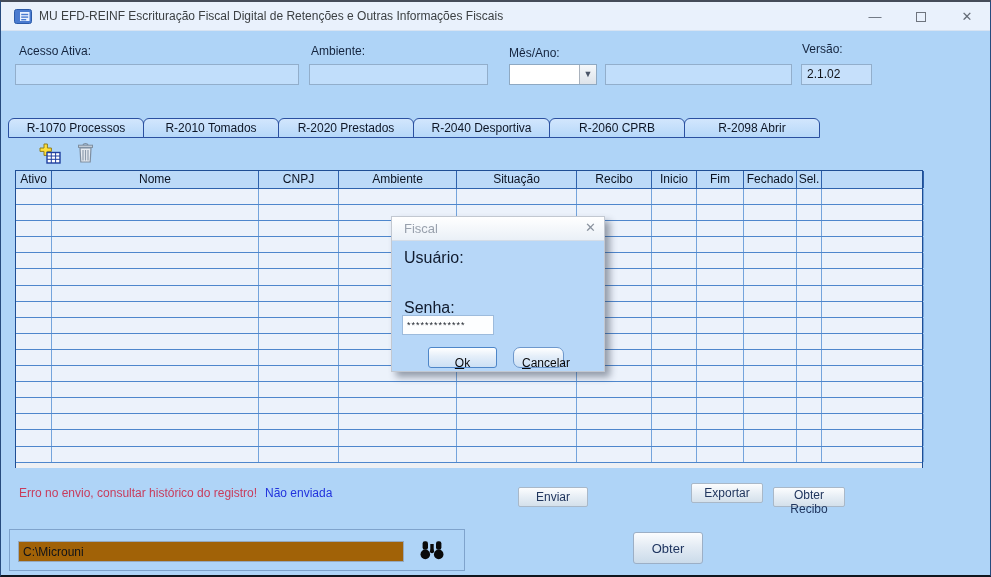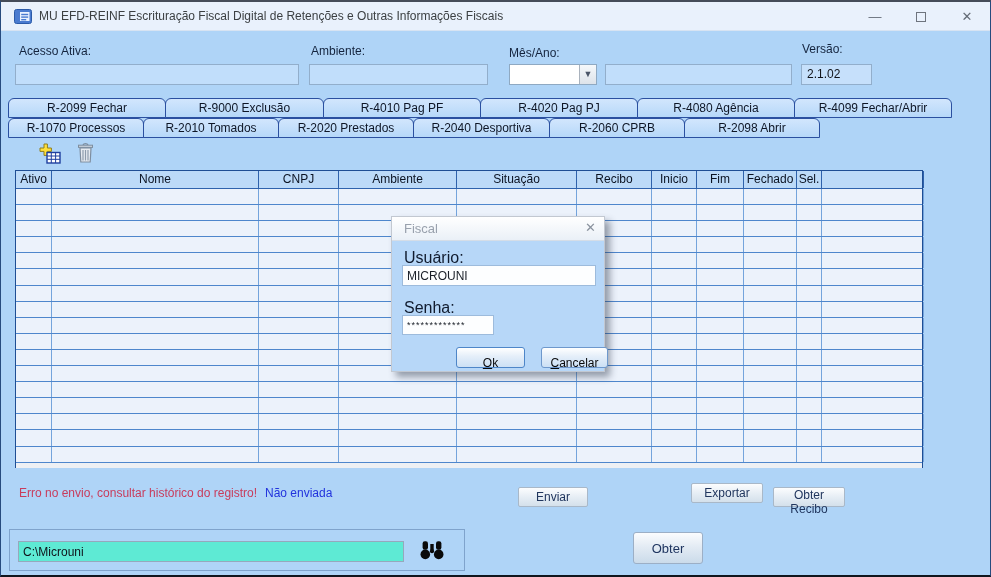--- a/index.html
+++ b/index.html
@@ -44,39 +44,39 @@
   
   .dialog { position:absolute; left:390px; top:214px; width:214px; height:156px; background:#B7D7F8; border:1px solid #C2C8D1; box-shadow:5px 5px 7px rgba(40,50,70,0.45); z-index:10; }
   .dlg-title { position:absolute; left:0; top:0; width:100%; height:24px; background:linear-gradient(#FFFFFF,#EAF0F7); border-bottom:1px solid #D5DDE7; }
   .dlg-title-text { position:absolute; left:12px; top:4px; font-size:13px; color:#99A1AD; }
   .dlg-close { position:absolute; right:8px; top:3px; font-size:13px; color:#8A929E; }
   .dlg-label { position:absolute; font-size:16px; color:#101B2E; }
   .dlg-input { position:absolute; background:#FDFEFF; border:1px solid #9DBBDC; font-family:"Liberation Sans",sans-serif; font-size:12px; color:#1A1F28; padding:0 4px; }
   .dlg-btn {
     position:absolute; height:21px; font-size:12px; color:#09090B; text-align:center;
     background:linear-gradient(#FFFFFF,#E4EEF9 45%,#CCE0F5); border:1px solid #4E86C8; border-radius:3px;
-    font-family:"Liberation Sans",sans-serif; padding:8px;margin-left:28px;
+    font-family:"Liberation Sans",sans-serif; padding:8px;
   }
   .accel::first-letter { text-decoration:underline; }
   
   .status-error { position:absolute; left:18px; top:484px; font-size:12px; }
   .status-info  { position:absolute; left:264px; top:484px; font-size:12px; }
   .act-btn {
     position:absolute; height:20px; font-size:12px; color:#21365E; text-align:center;
     background:linear-gradient(#FCFDFE,#E7EEF5 48%,#D4E0EB); border:1px solid #A9B8C8; border-radius:2px;
     font-family:"Liberation Sans",sans-serif; padding:0;
   }
   .sair-btn {
     position:absolute; left:632px; top:530px; width:70px; height:32px; font-size:13px; color:#1F3560;
     background:linear-gradient(#FBFCFE,#E3EBF4 46%,#CBDBEA); border:1px solid #9CAFC6; border-radius:3px;
     font-family:"Liberation Sans",sans-serif;
   }
   .groupbox { position:absolute; left:8px; top:527px; width:456px; height:42px; border:1px solid #7FA3CC; }
   .groupbox-label { position:absolute; left:12px; top:-8px; background:#AFD4F7; padding:0 4px; font-size:12px; color:#16253F; white-space:nowrap; }
-  .dir-input { position:absolute; left:8px; top:11px; width:386px; height:21px; background:#5eead4; border:1px solid #96A8BC; font-family:"Liberation Sans",sans-serif; font-size:12px; color:#10131A; padding:0 4px; }
+  .dir-input { position:absolute; left:8px; top:11px; width:386px; height:21px; background:#a16207; border:1px solid #96A8BC; font-family:"Liberation Sans",sans-serif; font-size:12px; color:#10131A; padding:0 4px; }
   .binoc { position:absolute; left:410px; top:10px; width:24px; height:20px; }
 </style>
 </head>
 <body>
 
 <div id="win">
 
   <div class="titlebar">
     <svg class="title-icon" viewBox="0 0 18 15">
       <rect x="0.5" y="0.5" width="17" height="14" rx="2" fill="#4A7BD0" stroke="#2B5AA8"></rect>
@@ -101,28 +101,20 @@
 
   <span class="flabel" style="left:508px; top:44px;">Mês/Ano:</span>
   <div class="combo-btn">
     <div class="combo-drop">▼</div>
   </div>
   <div class="ffield" style="left:604px; top:62px; width:187px;"></div>
 
   <span class="flabel" style="left:801px; top:40px;">Versão:</span>
   <div class="versao-box">2.1.02</div>
 
-  <div id="tabs-back" class="tabrow" style="left:8px; top:96px;">
-      <div class="tab" style="width: 158px;">R-2099 Fechar</div>
-      <div class="tab" style="width: 159px;">R-9000 Exclusão</div>
-      <div class="tab" style="width: 158px;">R-4010 Pag PF</div>
-      <div class="tab" style="width: 158px;">R-4020 Pag PJ</div>
-      <div class="tab" style="width: 158px;">R-4080 Agência</div>
-      <div class="tab" style="width: 158px;">R-4099 Fechar/Abrir</div>
-    </div>
   <div id="tabs-front" class="tabrow" style="left:8px; top:116px;">
       <div class="tab" style="width: 136px;">R-1070 Processos</div>
       <div class="tab" style="width: 136px;">R-2010 Tomados</div>
       <div class="tab" style="width: 136px;">R-2020 Prestados</div>
       <div class="tab" style="width: 137px;">R-2040 Desportiva</div>
       <div class="tab" style="width: 136px;">R-2060 CPRB</div>
       <div class="tab" style="width: 136px;">R-2098 Abrir</div>
     </div>
 
   <svg class="toolicon" style="left:38px; top:141px; width:22px; height:21px;" viewBox="0 0 22 21">
@@ -381,25 +373,24 @@
       </div>
     <div class="grid-strip"></div>
   </div>
 
   <div class="dialog">
     <div class="dlg-title">
       <span class="dlg-title-text">Fiscal</span>
       <span class="dlg-close">✕</span>
     </div>
     <span class="dlg-label" style="left:12px; top:32px;">Usuário:</span>
-    <input class="dlg-input" style="left: 10px; top: 48px; width: 194px; height: 21px;" value="MICROUNI">
     <span class="dlg-label" style="left:12px; top:82px;">Senha:</span>
     <input class="dlg-input" style="left: 10px; top: 98px; width: 92px; height: 20px; font-size: 9px; letter-spacing: 1px;" value="*************">
     <button class="dlg-btn accel" style="left:36px; top:130px; width:69px;" style2="">Ok</button>
-    <button class="dlg-btn accel" style="left:121px; top:130px; width:67px; border-color:#6E98CC;">Cancelar</button>
+    <button class="dlg-btn accel" style="left:121px; top:130px; width:51px; border-color:#6E98CC;border-radius:7px;">Cancelar</button>
   </div>
 
   <span class="status-error" id="status-error" style="color: rgb(200, 60, 92);">Erro no envio, consultar histórico do registro!</span>
   <span class="status-info" id="status-info" style="color: rgb(34, 51, 221);">Não enviada</span>
 
   <button class="act-btn" style="left:517px; top:485px; width:70px;">Enviar</button>
   <button class="act-btn" style="left:690px; top:481px; width:72px;">Exportar</button>
   <button class="act-btn" style="left:772px; top:485px; width:72px;">Obter Recibo</button>
 
   <div class="groupbox">

